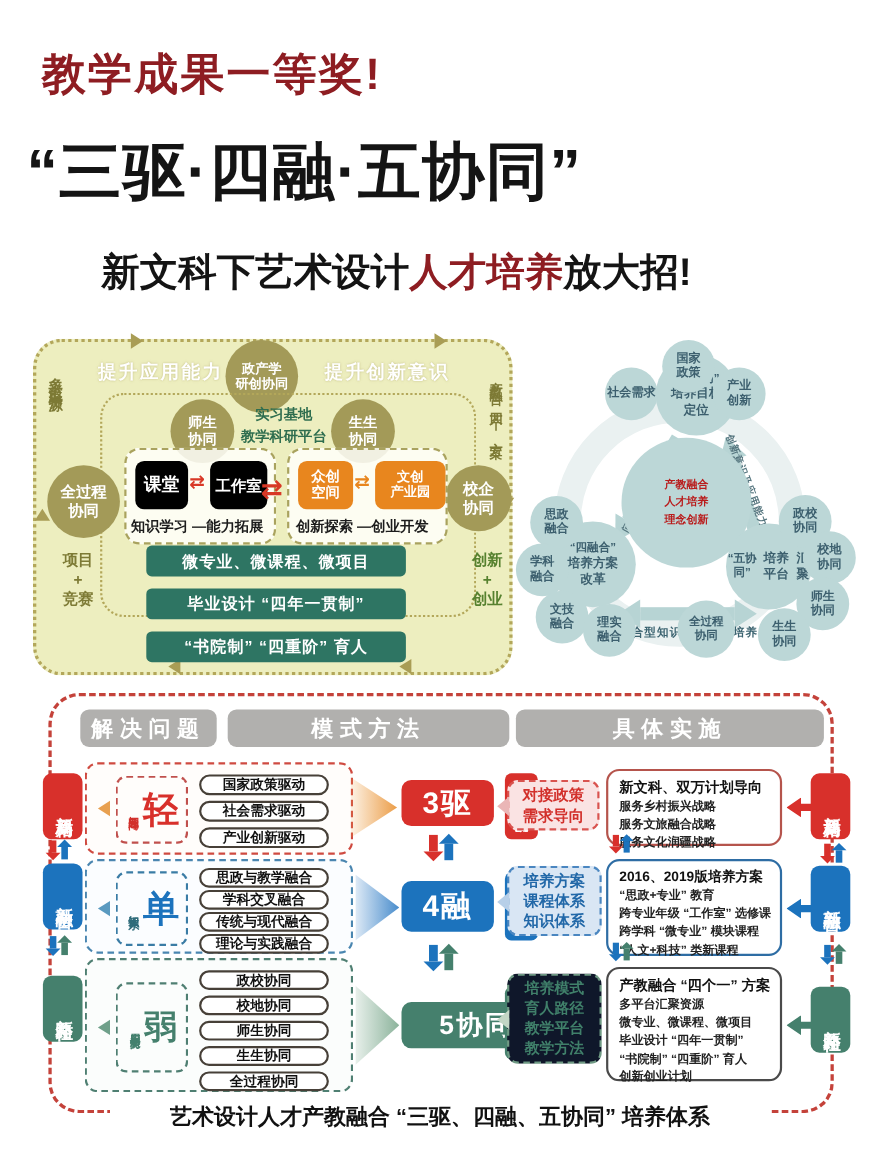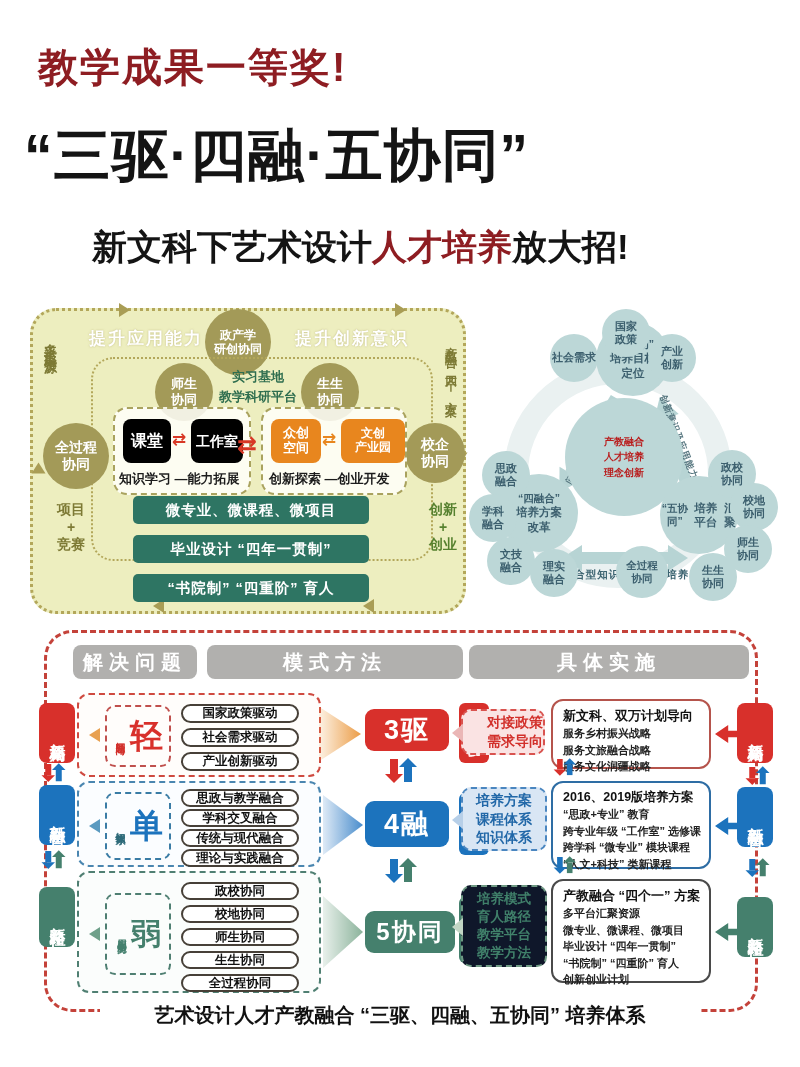--- a/index.html
+++ b/index.html
@@ -53,21 +53,21 @@
   .axbox.r1{border:2px dashed #c0504d;}
   .axbox.r2{border:2px dashed #3a7ca5;}
   .axbox.r3{border:2px dashed #4f7f72;}
   .axv{font-size:11px;font-weight:bold;letter-spacing:1px;}
   .bigchar{font-size:33px;font-weight:900;}
   .item{left:102px;width:118px;background:#fff;border:2px solid #474038;border-radius:10px;font-size:12.5px;font-weight:bold;color:#111;box-sizing:border-box;white-space:nowrap;}
   .bigarr{clip-path:polygon(0 6%,0 94%,100% 50%);}
   .numbox{left:318px;border-radius:9px;color:#fff;font-weight:900;letter-spacing:2px;}
   .mode{left:412px;width:30px;border-radius:6px;color:#fff;font-size:13px;font-weight:bold;}
   .callout{left:414px;border-radius:10px;box-sizing:border-box;font-weight:bold;line-height:1.35;}
-  .callout.c1{background:#fae3e3;border:2px dashed #d9534f;color:#d2302b;font-size:14px;align-items:flex-end;}
+  .callout.c1{background:#fae3e3;border:2px dashed #d9534f;color:#d2302b;font-size:14px;}
   .callout.c2{background:#d9e6f4;border:2px dashed #4a86c0;color:#2268a8;font-size:14px;}
   .callout.c3{background:#0f172a;border:2px dashed #6f9a84;color:#40806a;font-size:13.5px;}
   .tail{width:0;height:0;border-top:9px solid transparent;border-bottom:9px solid transparent;}
   .implbox{left:504px;width:160px;background:#fff;border-radius:12px;box-sizing:border-box;padding:6px 10px;}
   .implbox.b1{border:2px solid #b5544c;}
   .implbox.b2{border:2px solid #2e6da4;}
   .implbox.b3{border:2px solid #4a4a4a;}
   .impl-title{font-size:13px;font-weight:900;color:#111;white-space:nowrap;}
   .impl-line{font-size:11px;font-weight:bold;color:#222;white-space:nowrap;line-height:1.5;}
   .larr{clip-path:polygon(0 50%,55% 0,55% 32%,100% 32%,100% 68%,55% 68%,55% 100%);width:24px;height:18px;}
@@ -366,21 +366,21 @@
         <span class="v axv" style="color:#44806e;font-size:9.5px;">应用创新能力</span>
         <span class="bigchar" style="color:#45806d;font-size:30px;">弱</span>
       </div>
       <div class="abs item ctr" style="top:9px;height:18px;">政校协同</div>
       <div class="abs item ctr" style="top:32px;height:18px;">校地协同</div>
       <div class="abs item ctr" style="top:55px;height:18px;">师生协同</div>
       <div class="abs item ctr" style="top:78px;height:18px;">生生协同</div>
       <div class="abs item ctr" style="top:101px;height:18px;">全过程协同</div>
     </div>
     <div class="abs bigarr" style="left:276px;top:258px;width:40px;height:82px;background:linear-gradient(90deg,rgba(140,180,155,.2),rgba(110,160,130,.8));"></div>
-    <div class="abs numbox ctr bg-teal" style="top:278px;width:90px;height:42px;font-size:24px;">5协同</div>
+    <div class="abs numbox ctr bg-teal" style="top:278px;width:90px;height:42px;font-size:24px;padding-left:23px;">5协同</div>
     <div class="abs mode ctr v bg-teal" style="top:264px;height:66px;">多径联合</div>
     <div class="abs callout c3 ctr" style="top:252px;width:86px;height:82px;flex-direction:column;">
       <span class="abs tail" style="left:-11px;top:31px;border-right:11px solid #c2d6c5;"></span>
       <span>培养模式</span>
       <span>育人路径</span>
       <span>教学平台</span>
       <span>教学方法</span>
     </div>
     <div class="abs implbox b3" style="top:246px;height:104px;">
       <div class="impl-title">产教融合 “四个一” 方案</div>

